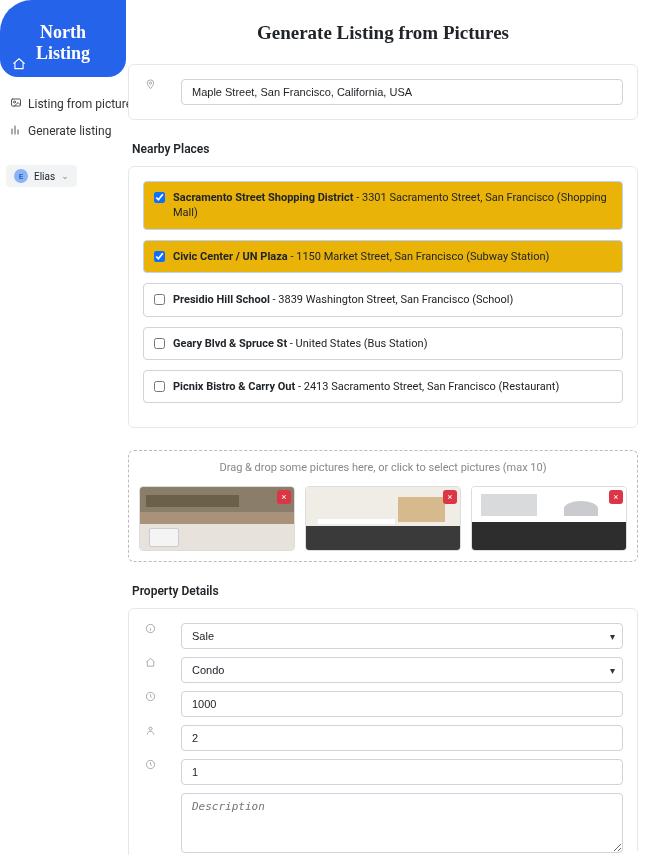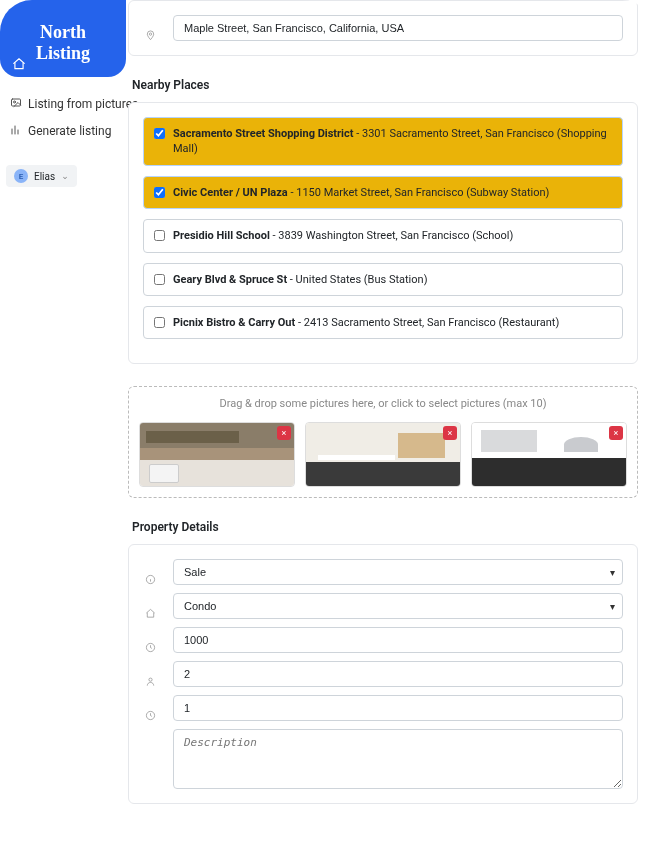--- a/index.html
+++ b/index.html
@@ -102,22 +102,22 @@
   .section-label {
     font-size: 12px;
     font-weight: 600;
     margin-bottom: 10px;
     margin-top: 18px;
   }
   .section-label.outside { margin-left: 4px; }
 
   .input-row {
     display: flex;
-    align-items: flex-end;
-    gap: 16px;
+    align-items: flex-start;
+    gap: 24px;
     margin-bottom: 8px;
   }
   .input-row:last-child { margin-bottom: 0; }
   .icon-slot {
     width: 14px;
     display: flex;
     align-items: center;
     justify-content: center;
     color: #888;
     font-size: 11px;
@@ -298,20 +298,21 @@
     </div>
 
     <div class="user-pill">
       <span class="avatar">E</span>
       <span>Elias</span>
       <span class="chev">⌄</span>
     </div>
   </aside>
 
   <main class="main">
+    <h1 class="title">Generate Listing from Pictures</h1>
 
     <div class="card">
       <div class="input-row">
         <span class="icon-slot">
           <svg viewBox="0 0 24 24">
               <path d="M12 21s-7-7.5-7-12a7 7 0 0 1 14 0c0 4.5-7 12-7 12z"></path>
               <circle cx="12" cy="9" r="2.5"></circle>
             </svg>
         </span>
         <input class="text-input" type="text" value="Maple Street, San Francisco, California, USA" style="">

